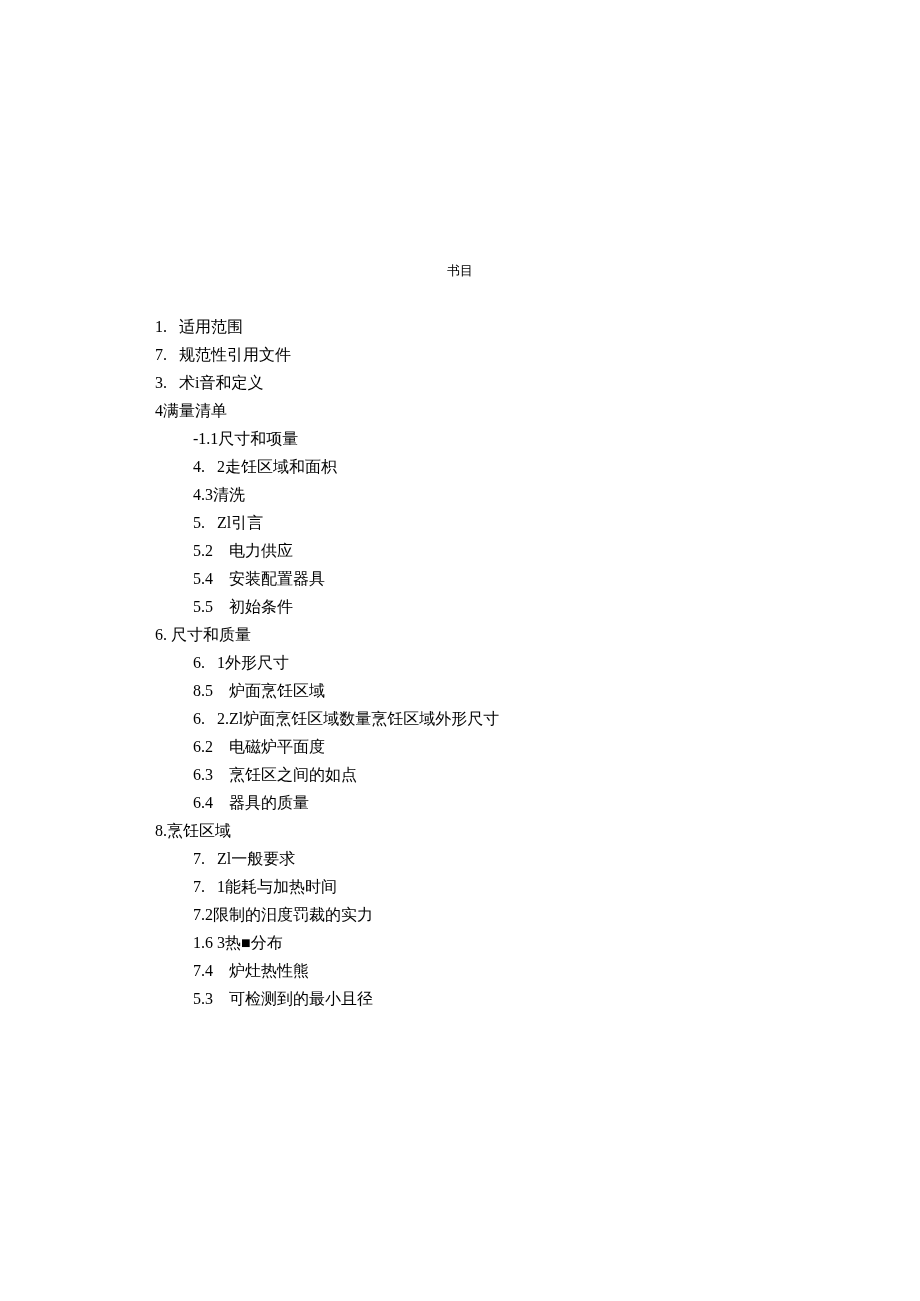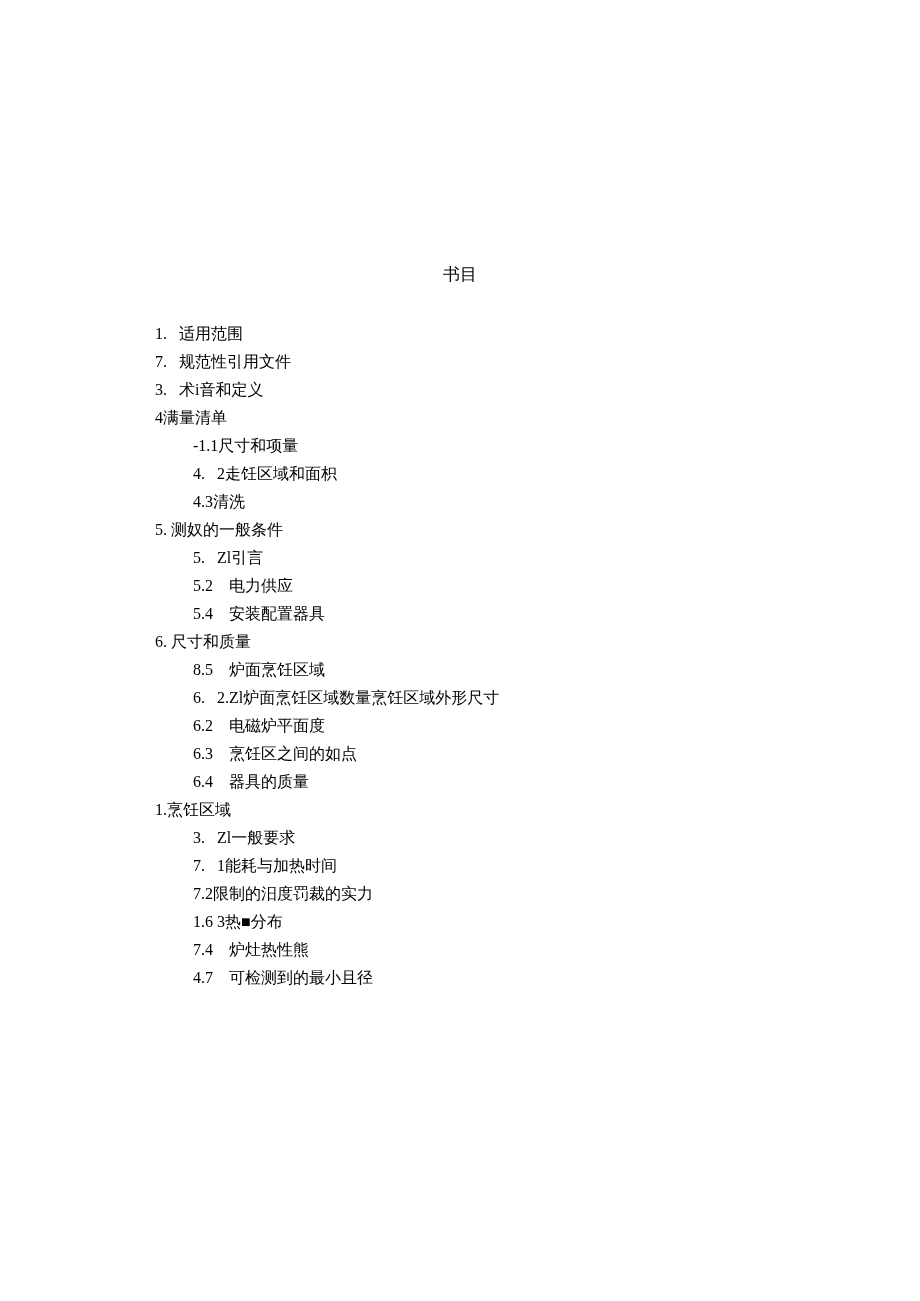--- a/index.html
+++ b/index.html
@@ -15,21 +15,21 @@
       font-size: 16px;
       color: #000000;
       padding-top: 260px;
       padding-left: 155px;
       padding-right: 155px;
       line-height: 1.75;
     }
     .title {
       text-align: center;
       margin-bottom: 30px;
-      font-size: 17px;
+      font-size: 13px;
     }
     .toc-line {
       display: block;
       white-space: pre;
     }
     .indent-0 {
       padding-left: 0;
     }
     .indent-1 {
       padding-left: 38px;
@@ -40,30 +40,31 @@
 
 <div class="title">书目</div>
 <div id="toc-container">
     <span class="toc-line indent-0">1.   适用范围</span>
     <span class="toc-line indent-0">7.   规范性引用文件</span>
     <span class="toc-line indent-0">3.   术i音和定义</span>
     <span class="toc-line indent-0">4满量清单</span>
     <span class="toc-line indent-1">-1.1尺寸和项量</span>
     <span class="toc-line indent-1">4.   2走饪区域和面枳</span>
     <span class="toc-line indent-1">4.3清洗</span>
-    <span class="toc-line indent-0">5. 测奴的一般条件</span>
     <span class="toc-line indent-1">5.   Zl引言</span>
     <span class="toc-line indent-1">5.2    电力供应</span>
     <span class="toc-line indent-1">5.4    安装配置器具</span>
+    <span class="toc-line indent-1">5.5    初始条件</span>
     <span class="toc-line indent-0">6. 尺寸和质量</span>
+    <span class="toc-line indent-1">6.   1外形尺寸</span>
     <span class="toc-line indent-1">8.5    炉面烹饪区域</span>
     <span class="toc-line indent-1">6.   2.Zl炉面烹饪区域数量烹饪区域外形尺寸</span>
     <span class="toc-line indent-1">6.2    电磁炉平面度</span>
     <span class="toc-line indent-1">6.3    烹饪区之间的如点</span>
     <span class="toc-line indent-1">6.4    器具的质量</span>
-    <span class="toc-line indent-0">1.烹饪区域</span>
-    <span class="toc-line indent-1">3.   Zl一般要求</span>
+    <span class="toc-line indent-0">8.烹饪区域</span>
+    <span class="toc-line indent-1">7.   Zl一般要求</span>
     <span class="toc-line indent-1">7.   1能耗与加热时间</span>
     <span class="toc-line indent-1">7.2限制的汨度罚裁的实力</span>
     <span class="toc-line indent-1">1.6 3热■分布</span>
     <span class="toc-line indent-1">7.4    炉灶热性熊</span>
-    <span class="toc-line indent-1">4.7    可检测到的最小且径</span>
+    <span class="toc-line indent-1">5.3    可检测到的最小且径</span>
   </div>
 
 </body></html>

